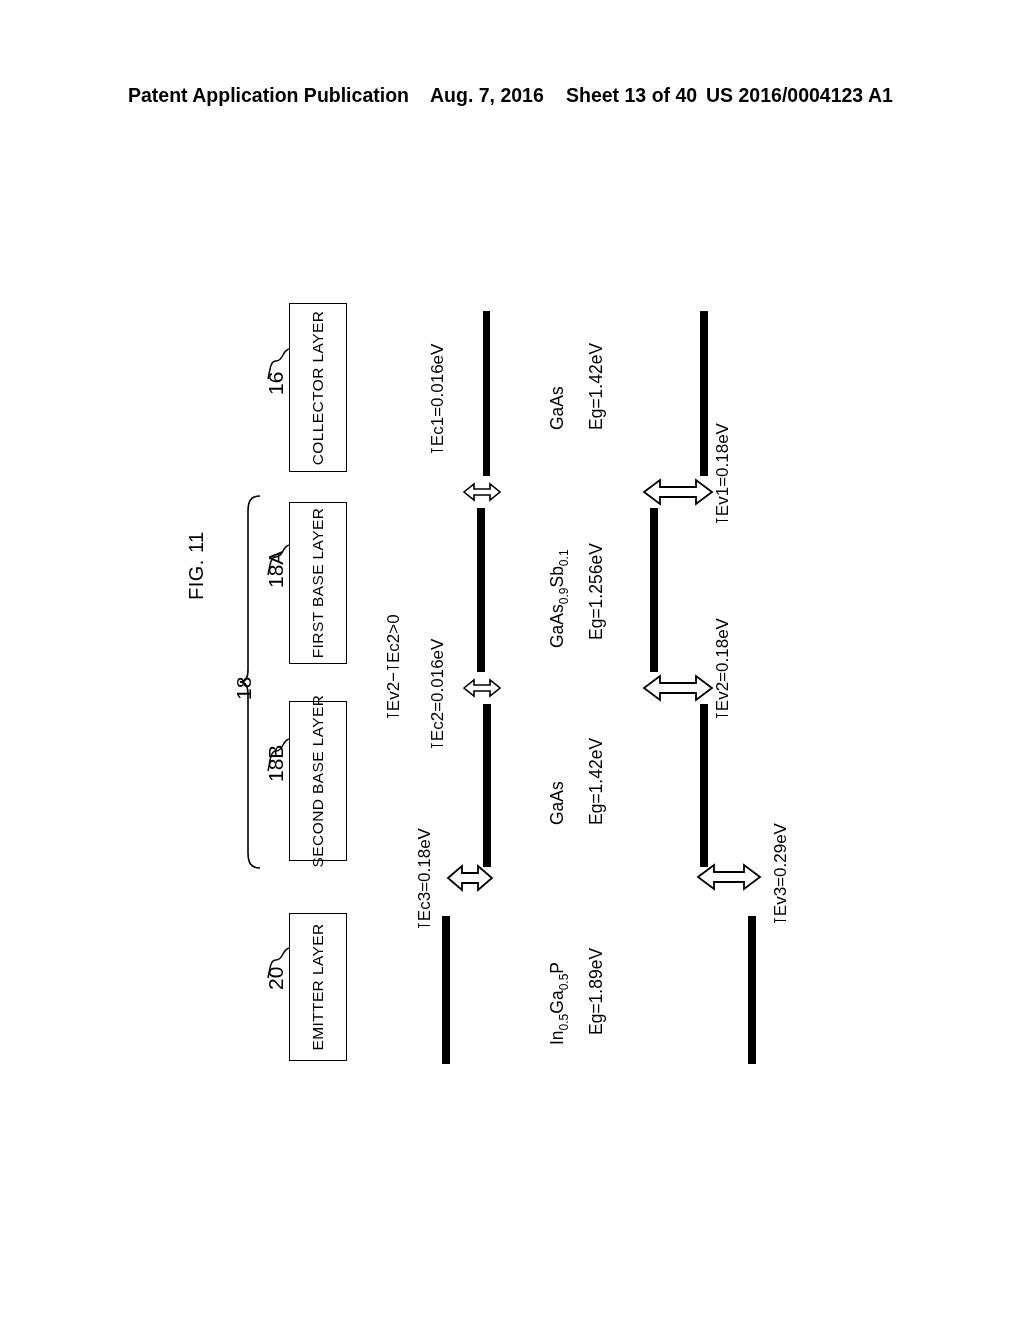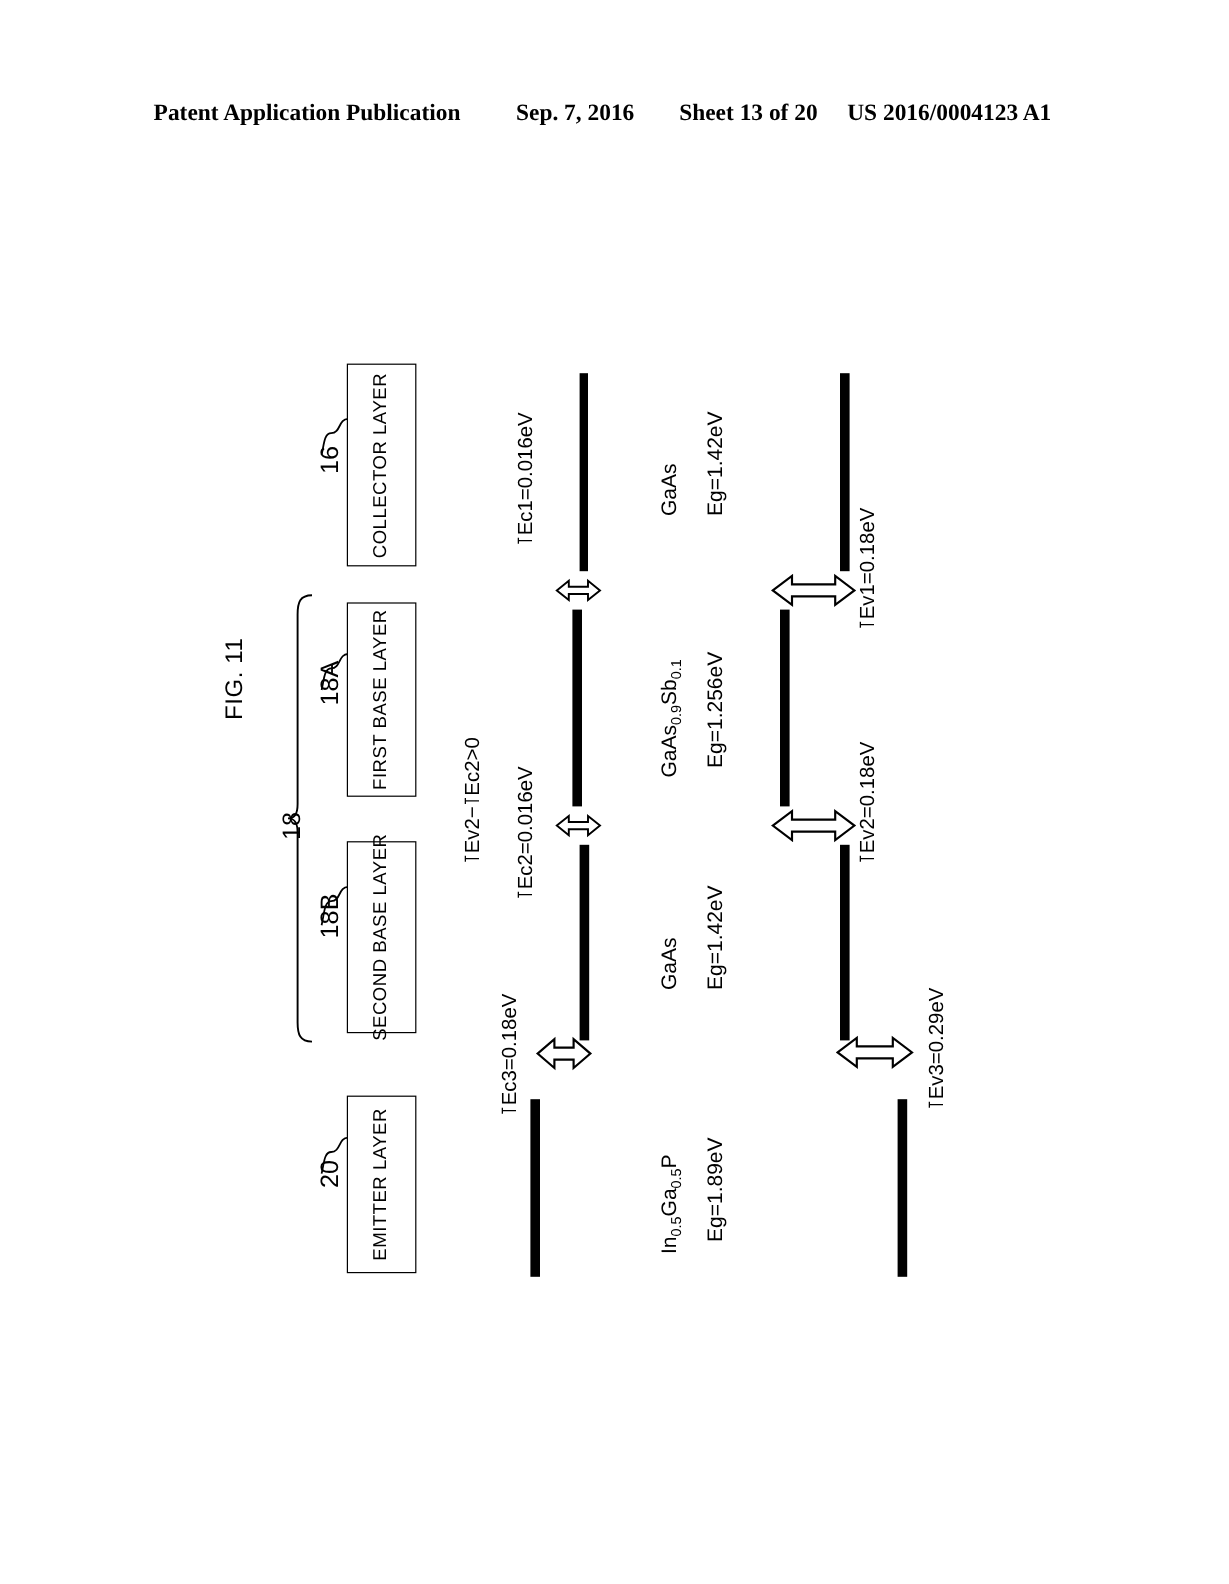--- a/index.html
+++ b/index.html
@@ -16,21 +16,21 @@
     overflow: hidden;
   }
 
   
   #pub-header {
     position: absolute;
     top: 84px;
     left: 0;
     width: 1024px;
     height: 30px;
-    font-family: Liberation Serif, serif;
+    font-family: Liberation Sans, sans-serif;
     font-weight: bold;
     font-size: 19.5px;
     letter-spacing: 0px;
     white-space: nowrap;
   }
   #pub-header .seg { position: absolute; top: 0; }
   #pub-header .seg.h1 { left: 128px; }
   #pub-header .seg.h2 { left: 430px; }
   #pub-header .seg.h3 { left: 566px; }
   #pub-header .seg.h4 { left: 706px; }
@@ -121,22 +121,22 @@
   .mat-text .sub { font-size: 12px; vertical-align: sub; }
 
   
   .bracket { position: absolute; }
 </style>
 </head>
 <body>
 
 <div id="pub-header">
   <span class="seg h1">Patent Application Publication</span>
-  <span class="seg h2">Sep. 7, 2016</span>
-  <span class="seg h3">Sheet 13 of 20</span>
+  <span class="seg h2">Aug. 7, 2016</span>
+  <span class="seg h3">Sheet 13 of 40</span>
   <span class="seg h4">US 2016/0004123 A1</span>
 </div>
 
 <div id="figure-canvas">
 
   <div id="fig-label" class="rot" style="left:185px; top:600px;">FIG. 11</div>
 
   <div class="layer-box" style="left:289px; top:303px; width:58px; height:169px;">
     <span class="lbl">COLLECTOR LAYER</span>
   </div>

